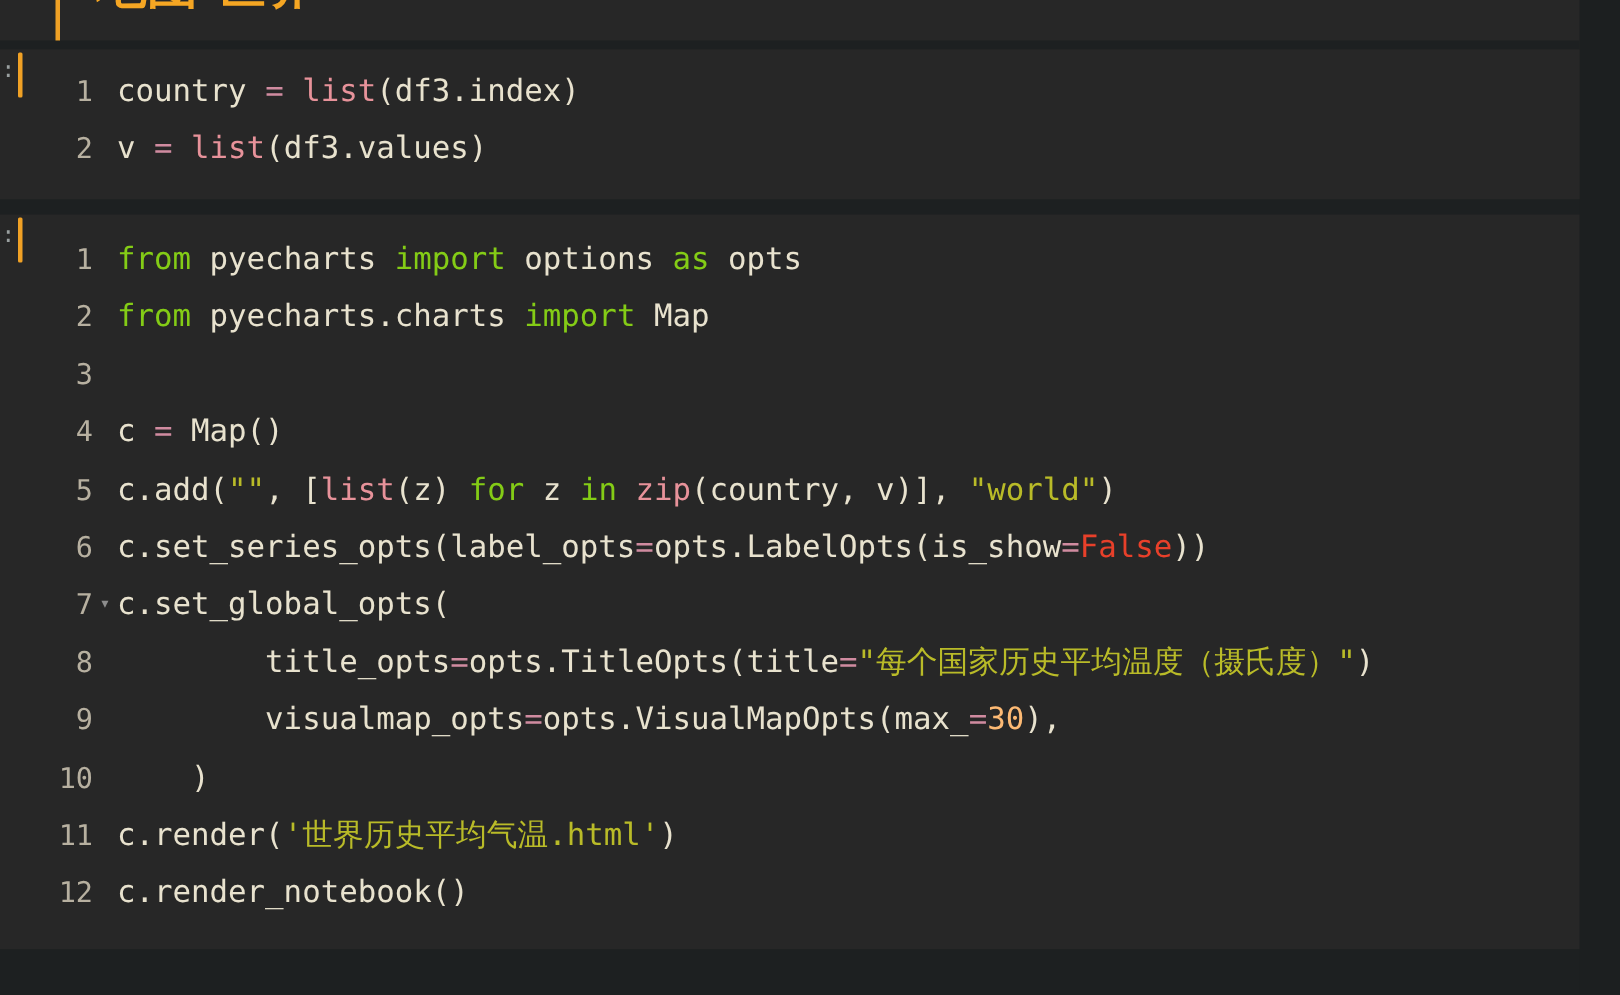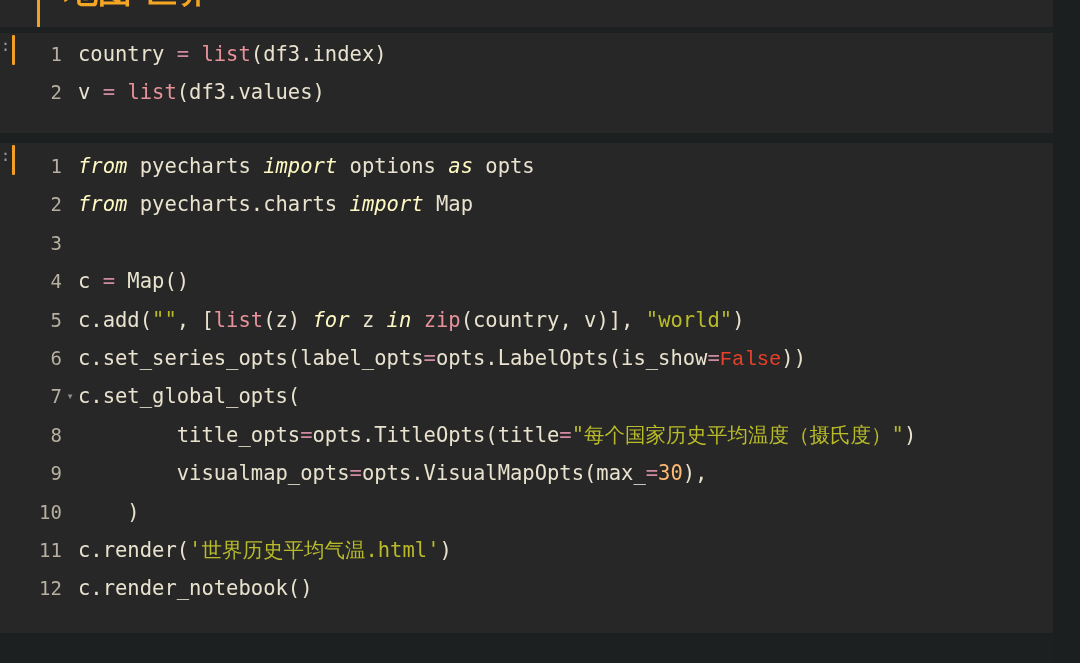--- a/index.html
+++ b/index.html
@@ -25,46 +25,46 @@
   }
   .activebar{
     position:absolute;width:3px;background:#f0a125;border-radius:1px;
   }
 
   
   .code{
     position:absolute;left:26px;right:0;top:0;
     color:#e8e2ce;
     font-size:20.5px;
-    line-height:27px;
+    line-height:38px;
     white-space:pre;
     letter-spacing:0px;
   }
   .ln{
     display:block;height:38.4px;white-space:pre;
   }
   .num{
     display:inline-block;width:36px;text-align:right;
     color:#b7b0a0;
     font-size:19px;
   }
   .fold{
     display:inline-block;width:16px;text-align:center;
     color:#8d8d8d;font-size:12px;vertical-align:3px;
   }
   .nofold{display:inline-block;width:16px;}
   .src{display:inline;}
 
   
-  .k  {color:#fef9c3;font-style:italic;}            
+  .k  {color:#84cc16;}            
   .b  {color:#e7929a;}            
   .s  {color:#b9bb28;}            
   .n  {color:#fdba74;}            
   .o  {color:#d08ba0;}            
-  .c  {color:#e8402a;font-family:Liberation Mono, monospace;}            
+  .c  {color:#e8402a;}            
   .p  {color:#e8e2ce;}            
 
   
   .mdtext{
     position:absolute;left:64px;top:-30px;
     color:#f5a623;
     font-family:"DejaVu Sans","Liberation Sans",sans-serif;
     font-weight:bold;
     font-size:34px;
     line-height:40px;

